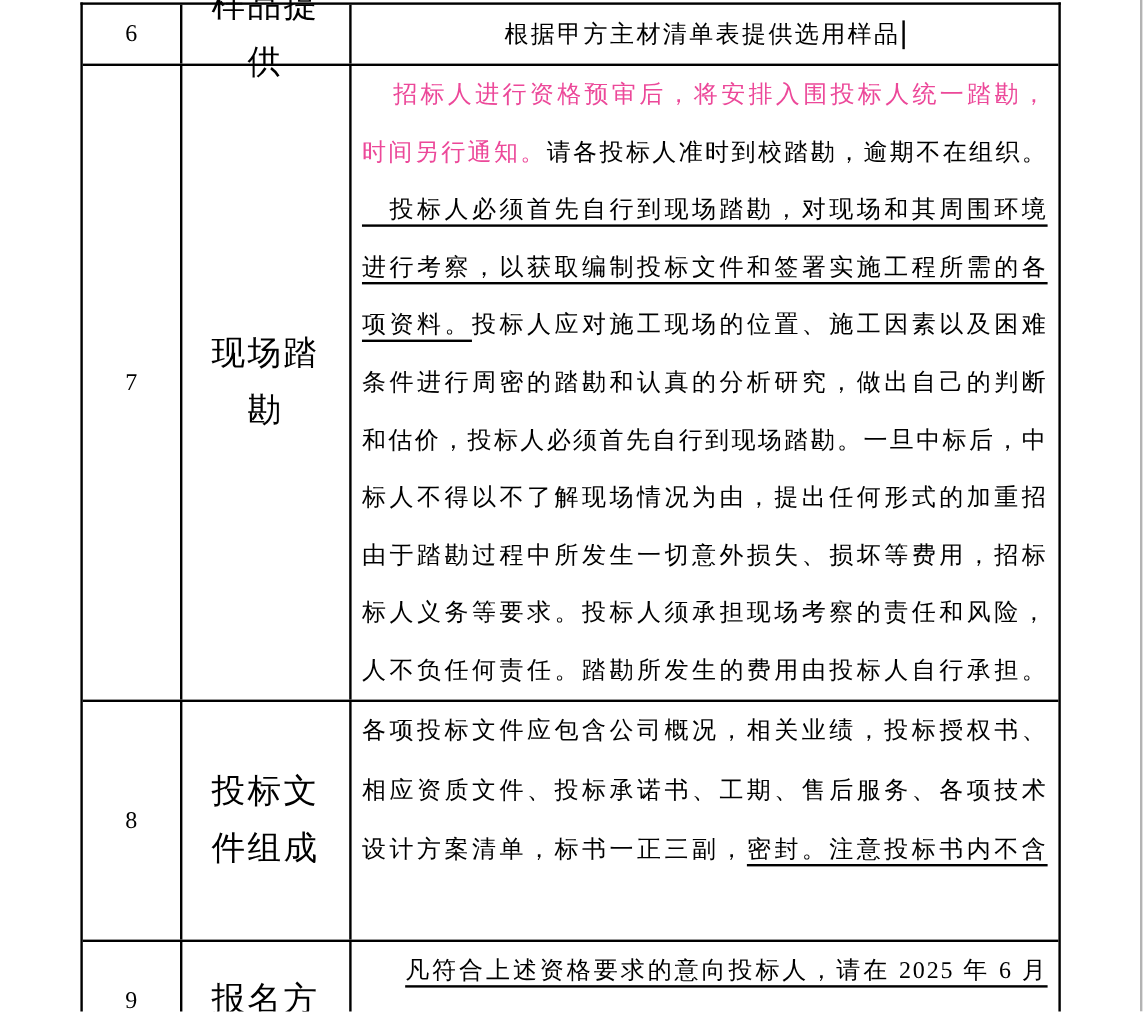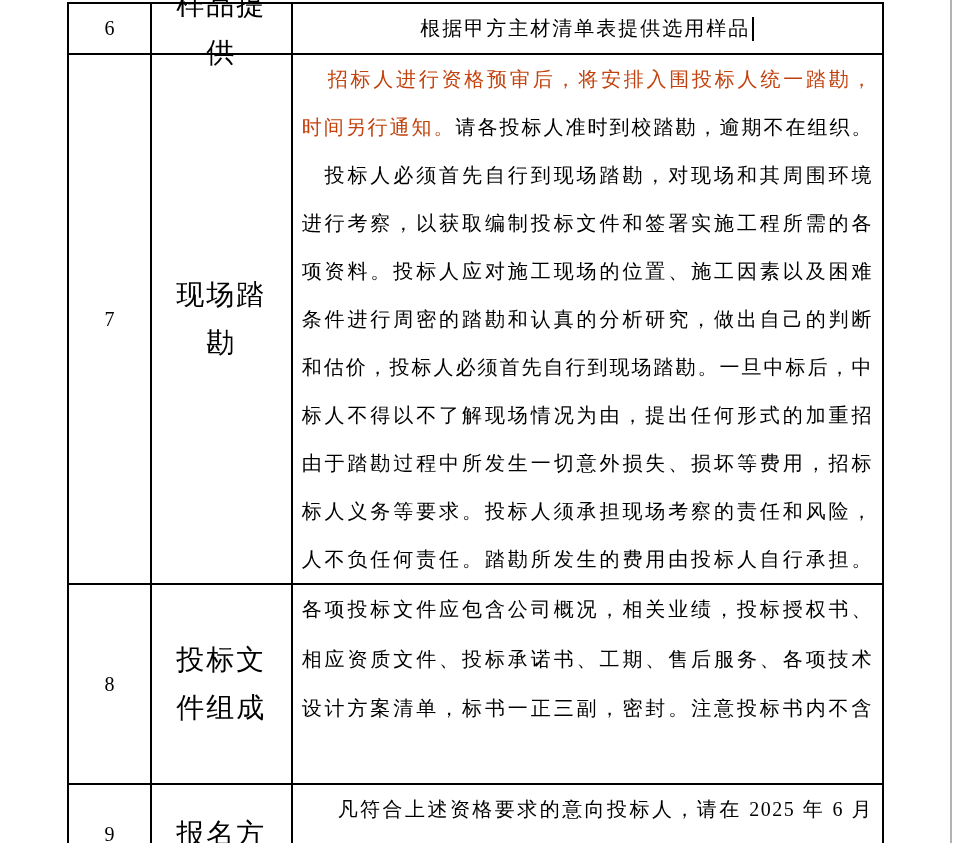--- a/index.html
+++ b/index.html
@@ -35,22 +35,23 @@
   .r6 .c3 { display: flex; align-items: center; justify-content: center; letter-spacing: 2px; }
   .r7 .c3, .r8 .c3, .r9 .c3 { display: block; }
   .line {
     text-align: justify; text-align-last: justify;
     letter-spacing: 1.5px; white-space: pre-wrap;
   }
   .r7 .line { line-height: 48px; }
   .r8 .line { line-height: 49.5px; }
   .r9 .line { line-height: 46px; padding-top: 1px; }
   .r9 .c1, .r9 .c2 { align-items: flex-start; padding-top: 36px; line-height: 26px; }
-  .red { color: #c2410c; }
+  .red { color: #ec4899; }
   .u {
+    text-decoration: underline;
     text-underline-offset: 6px;
     text-decoration-thickness: 1.5px;
   }
   .cursor {
     display: inline-block; width: 2px; height: 24px; background: #000;
     vertical-align: -5px; margin-left: 2px;
   }
   .edge-line {
     position: absolute; right: 1px; top: 0; width: 2px; height: 100%;
     background: #b3b3b3;

